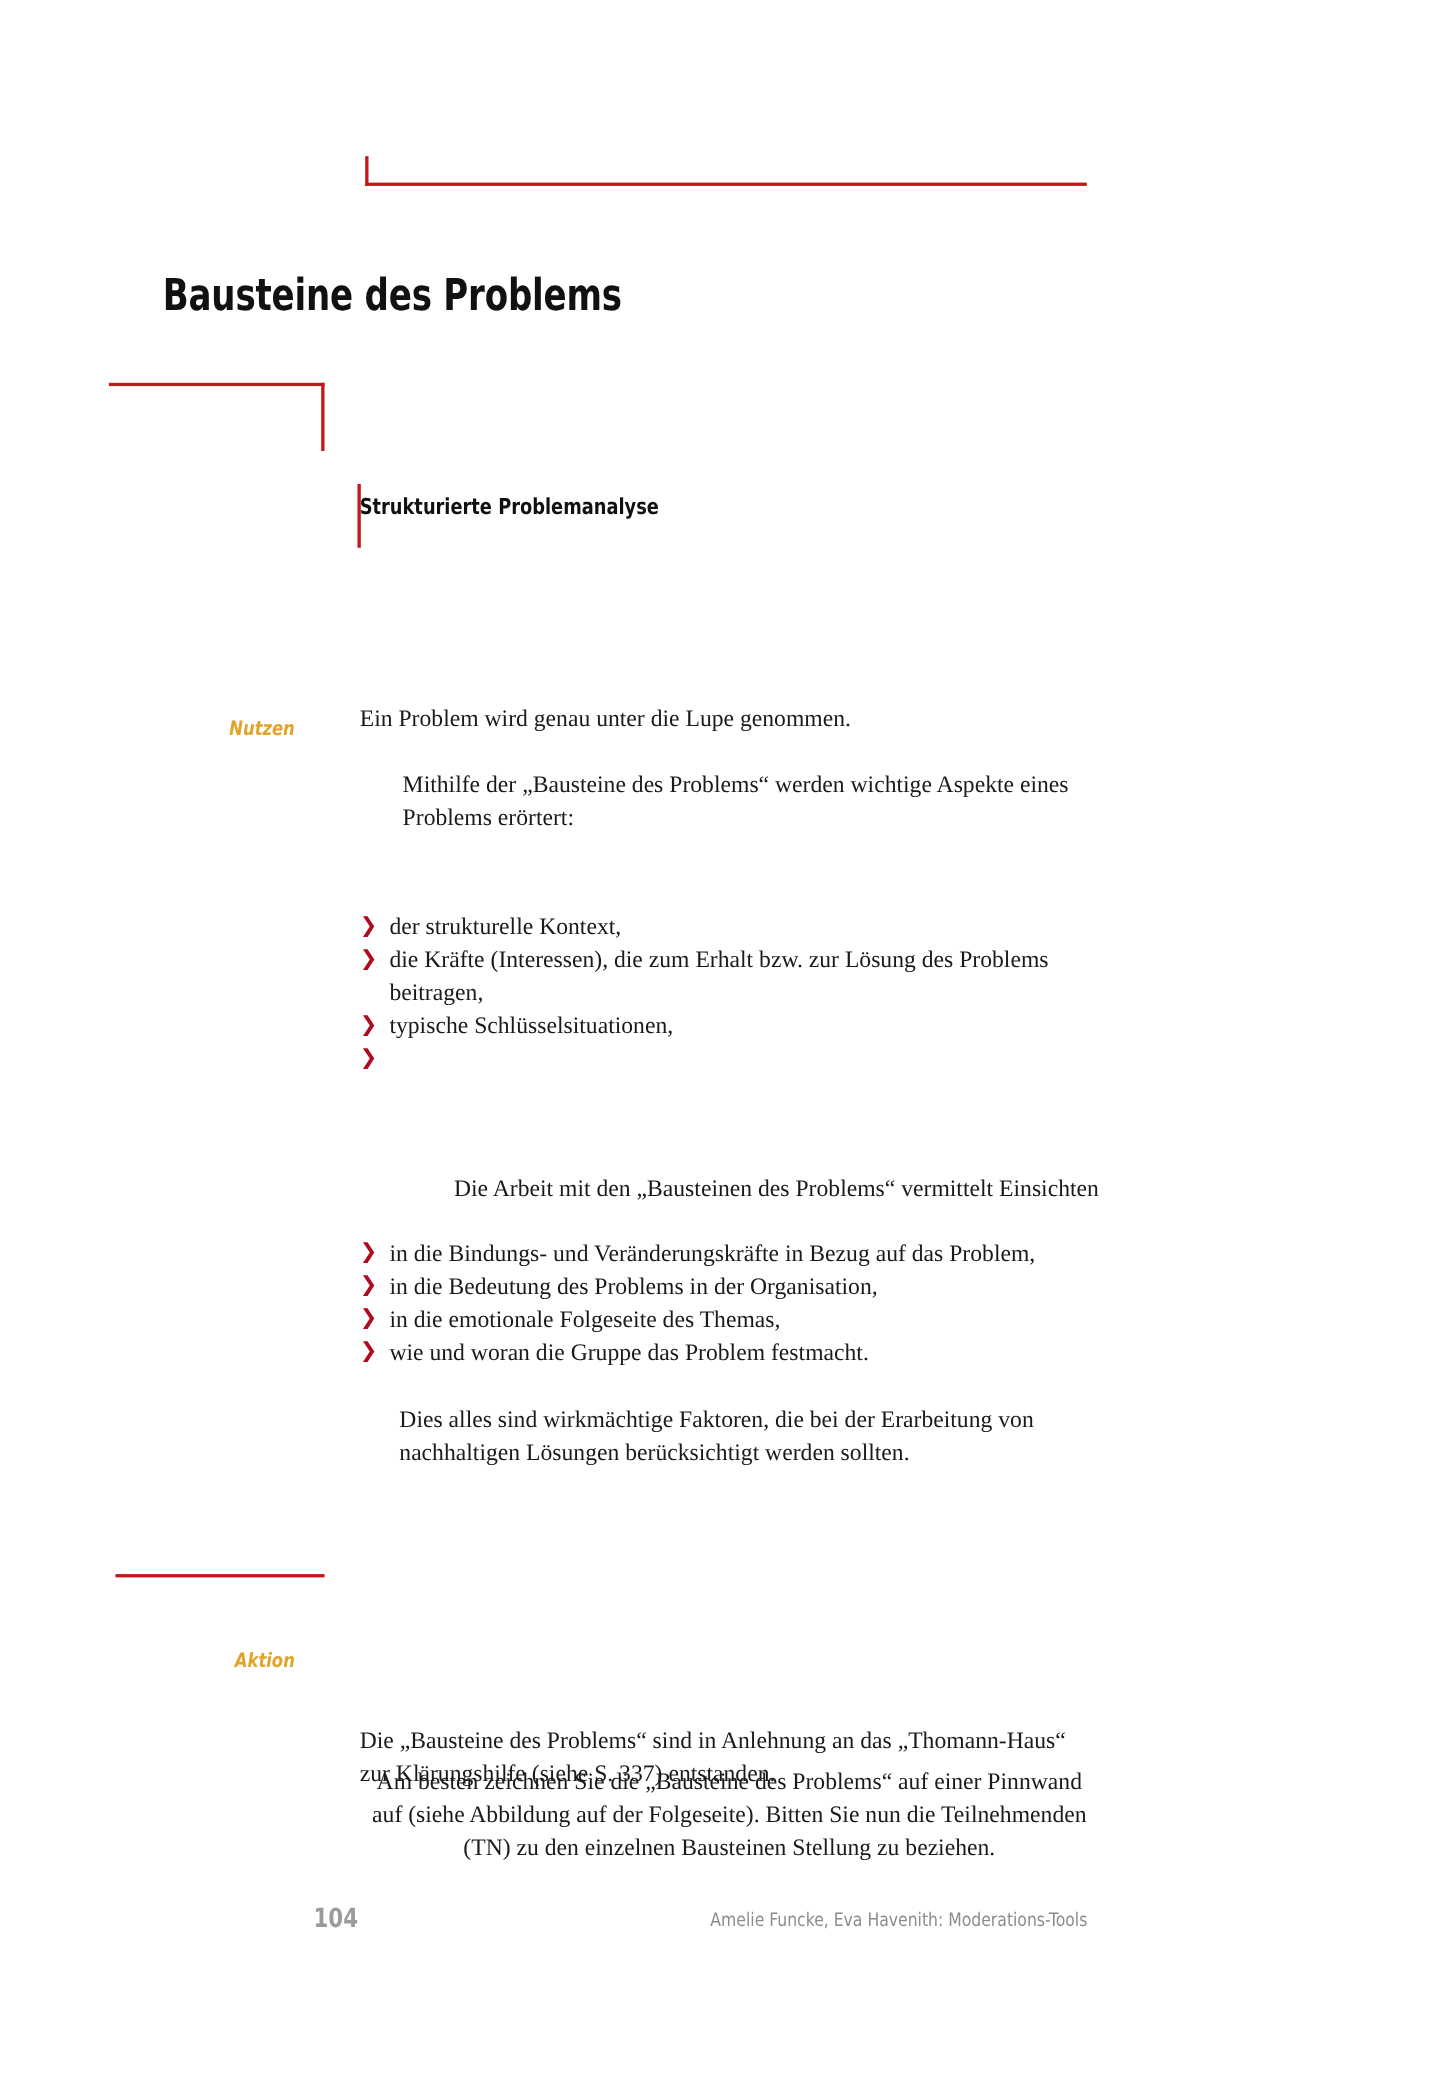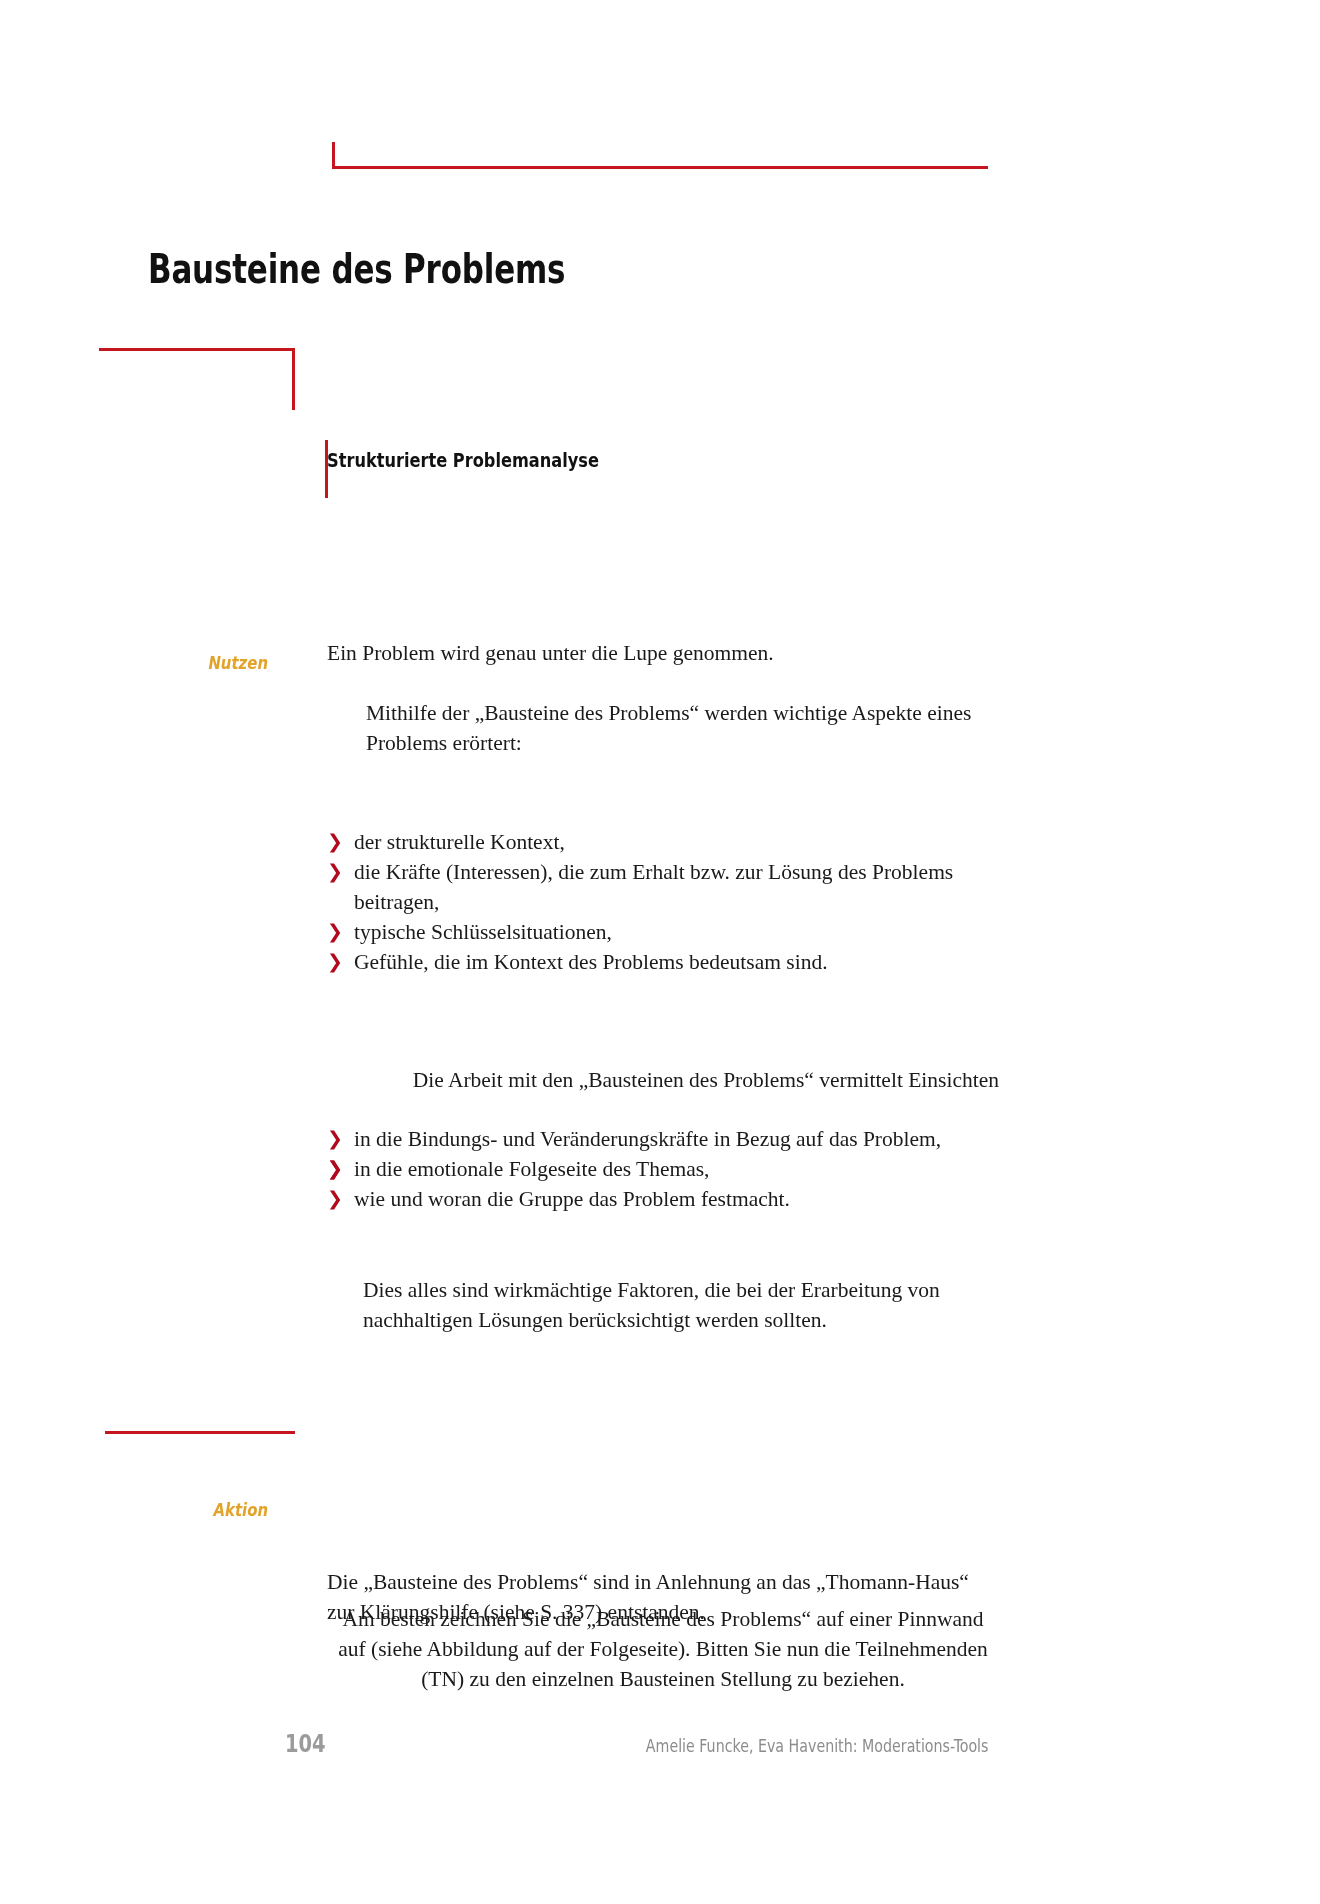--- a/index.html
+++ b/index.html
@@ -145,37 +145,37 @@
       <li>
         <span class="bullet-icon">❯</span>
         <span>die Kräfte (Interessen), die zum Erhalt bzw. zur Lösung des Problems beitragen,</span>
       </li>
       <li>
         <span class="bullet-icon">❯</span>
         <span>typische Schlüsselsituationen,</span>
       </li>
       <li>
         <span class="bullet-icon">❯</span>
-        <span>Gefühle, die im Kontext des Problems bedeutsam sind.</span>
       </li>
     </ul>
   </div>
 
   <div class="body-col" style="top:1065px;text-align:right;">
     <p class="para">Die Arbeit mit den „Bausteinen des Problems“ vermittelt Einsichten</p>
   </div>
 
   <div class="body-col" style="top:1124px;">
     <ul class="bullets indented">
       <li>
         <span class="bullet-icon">❯</span>
         <span>in die Bindungs- und Veränderungskräfte in Bezug auf das Problem,</span>
       </li>
       <li>
         <span class="bullet-icon">❯</span>
+        <span>in die Bedeutung des Problems in der Organisation,</span>
       </li>
       <li>
         <span class="bullet-icon">❯</span>
         <span>in die emotionale Folgeseite des Themas,</span>
       </li>
       <li>
         <span class="bullet-icon">❯</span>
         <span>wie und woran die Gruppe das Problem festmacht.</span>
       </li>
     </ul>

